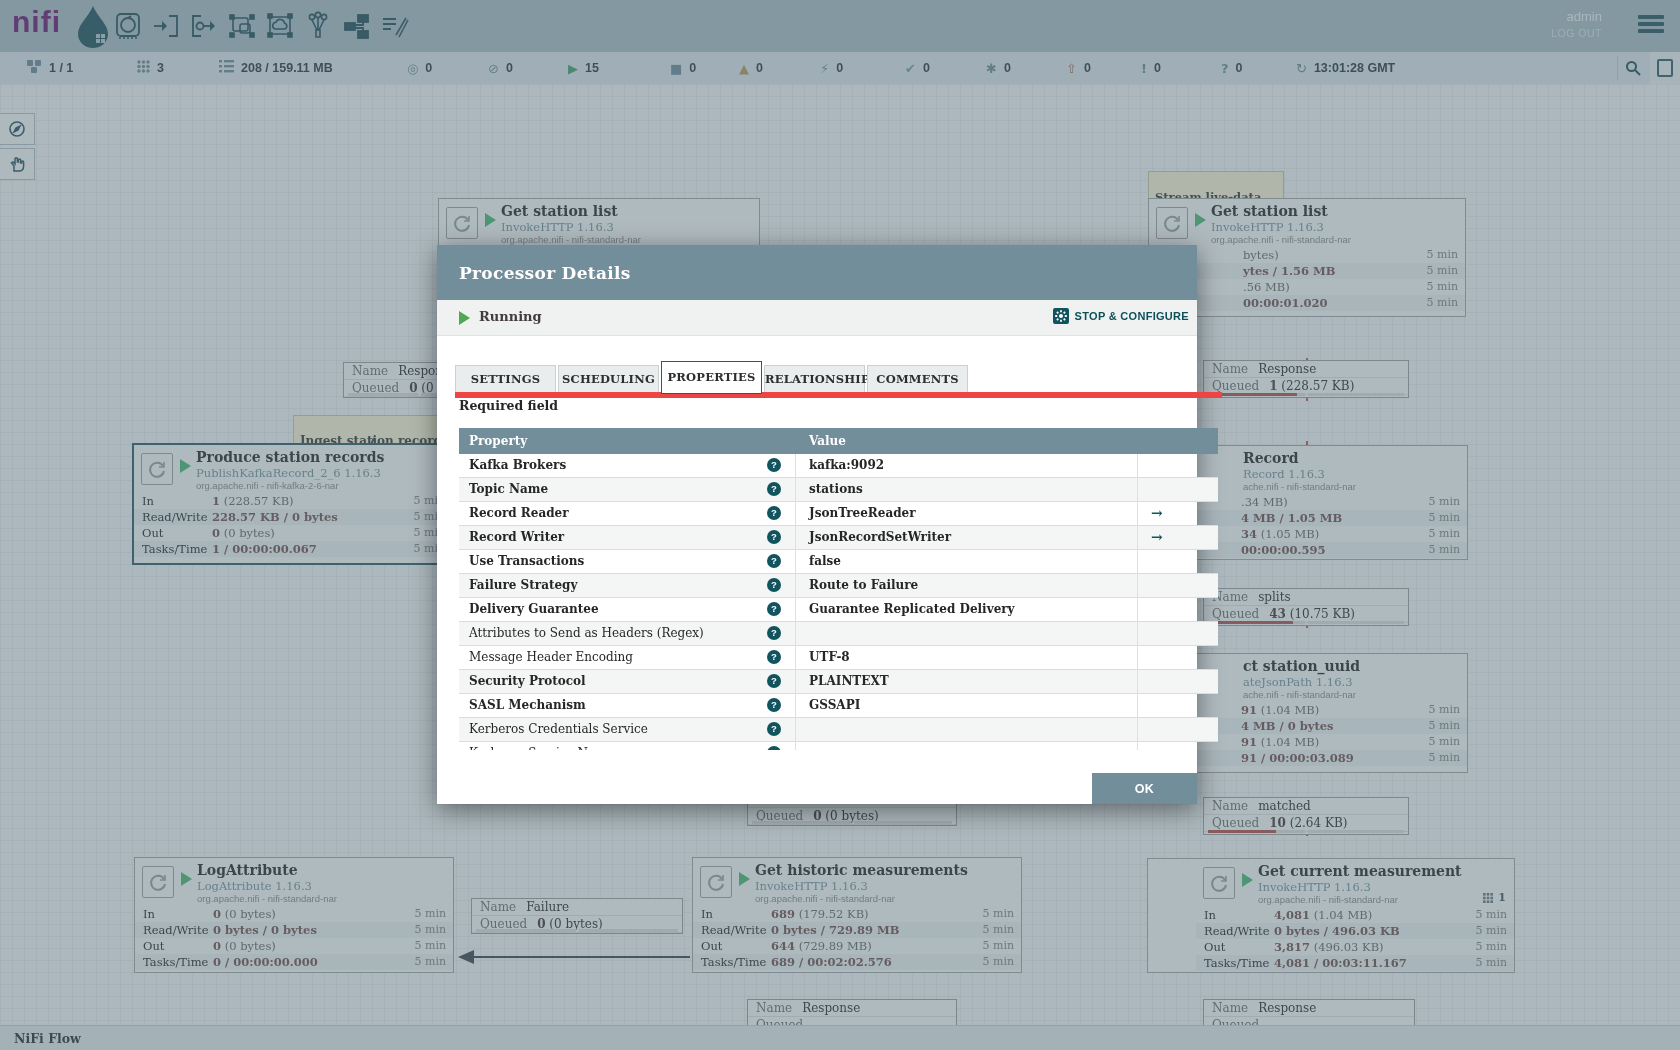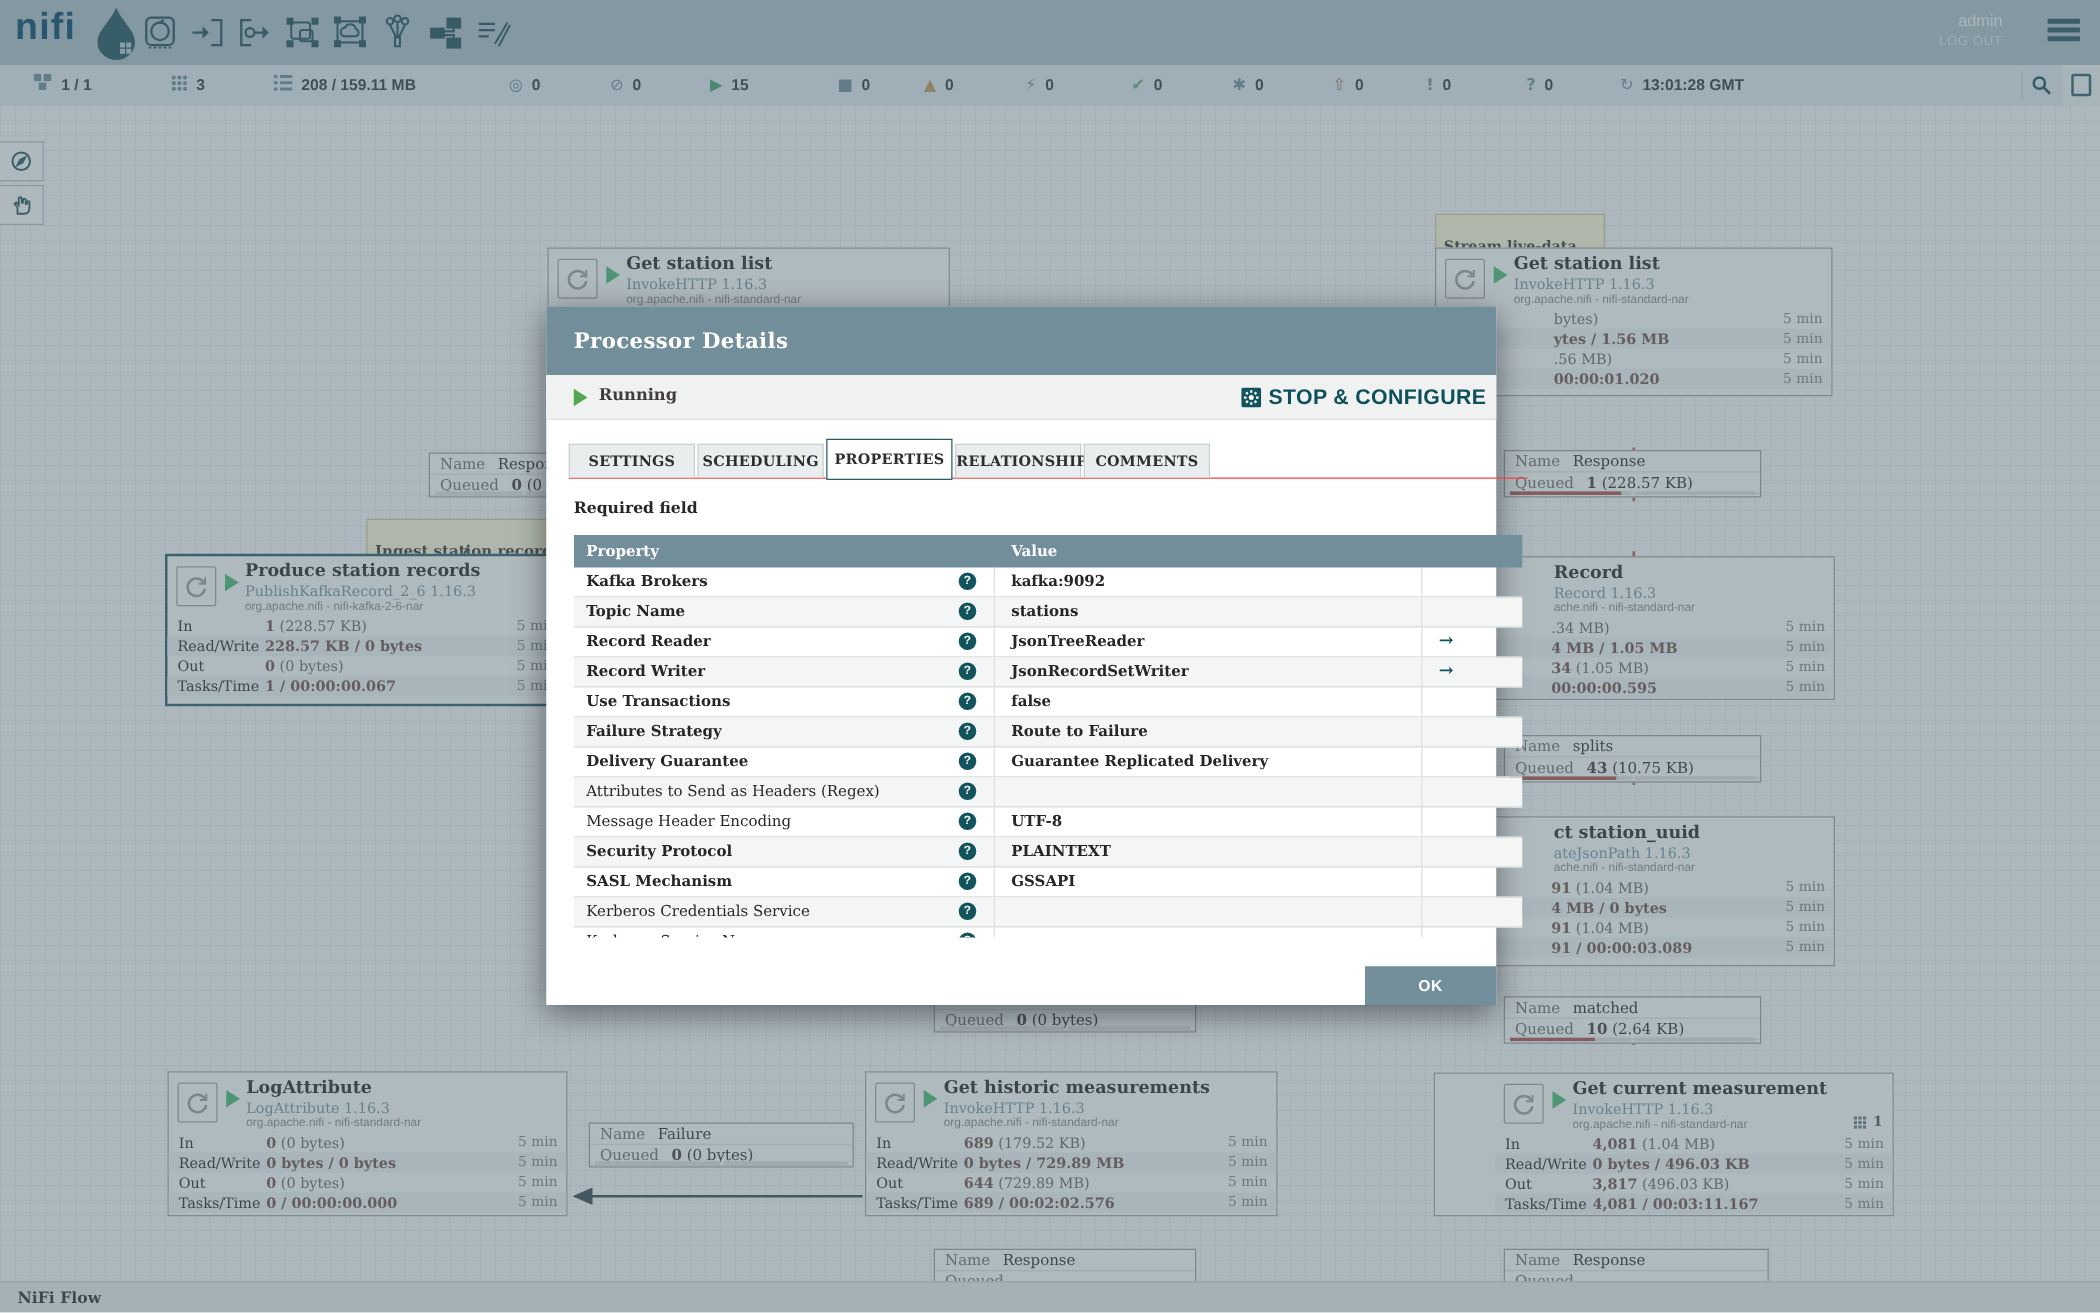--- a/index.html
+++ b/index.html
@@ -1,19 +1,19 @@
 <!DOCTYPE html>
 <html><head>
 <meta charset="utf-8">
 <style>
   html,body{margin:0;padding:0;}
   .screen{position:relative;width:1680px;height:1050px;overflow:hidden;background:#f7f9fa;font-family:"Liberation Sans",sans-serif;}
   
   .topbar{position:absolute;left:0;top:0;width:1680px;height:52px;background:#aebfc7;z-index:1;}
-  .logo-text{position:absolute;left:12px;top:5px;font-size:30px;font-weight:bold;color:#0c4a6e;letter-spacing:1px;font-family:"Liberation Sans",sans-serif;}
+  .logo-text{position:absolute;left:12px;top:5px;font-size:30px;font-weight:bold;color:#701a75;letter-spacing:1px;font-family:"Liberation Sans",sans-serif;}
   .logo-drop{position:absolute;left:76px;top:4px;}
   .tb-icons{position:absolute;left:78px;top:8px;display:flex;gap:6px;}
   .tb-icons .tbi{width:32px;height:36px;display:flex;align-items:center;justify-content:center;cursor:grab;}
   .user-block{position:absolute;right:78px;top:9px;text-align:right;line-height:16px;}
   .user-name{font-size:13px;color:#f2f6f7;}
   .logout{font-size:10.5px;color:#dde6ea;letter-spacing:.5px;cursor:pointer;}
   .hamburger{position:absolute;right:16px;top:15px;width:26px;height:20px;cursor:pointer;}
   .hamburger span{display:block;height:4px;background:#2b5662;margin-bottom:3px;border-radius:1px;}
   
   .statusbar{position:absolute;left:0;top:52px;width:1680px;height:32px;background:#e2eaee;z-index:1;font-size:12.5px;color:#30393d;}
@@ -68,22 +68,22 @@
   .footer .crumb{margin-left:14px;font-family:"DejaVu Serif",serif;font-size:12.5px;font-weight:bold;color:#303030;cursor:pointer;}
   
   .dim{position:absolute;left:0;top:0;width:1680px;height:1050px;background:rgba(80,105,115,.45);z-index:5;}
   
   .dialog{position:absolute;left:437px;top:245px;width:760px;height:559px;background:#ffffff;z-index:10;box-shadow:0 6px 24px rgba(0,0,0,.45);font-family:"DejaVu Serif",serif;}
   .dlg-header{height:55px;background:#728e9b;display:flex;align-items:center;}
   .dlg-title{margin-left:22px;font-size:17px;font-weight:bold;color:#ffffff;letter-spacing:.3px;}
   .dlg-status{position:relative;height:35px;background:#f0f2f2;border-bottom:1px solid #e0e3e3;}
   .run-play{position:absolute;left:22px;top:11px;width:0;height:0;border-left:11px solid #52a852;border-top:7px solid transparent;border-bottom:7px solid transparent;}
   .run-text{position:absolute;left:42px;top:9px;font-size:13px;font-weight:bold;color:#443c3c;}
-  .stopcfg{position:absolute;right:8px;top:8px;display:flex;align-items:center;gap:6px;cursor:pointer;font-family:"Liberation Sans",sans-serif;font-size:17px;font-weight:bold;color:#0d4f5a;letter-spacing:.3px;}
-  .tabs{position:absolute;left:18px;top:109px;width:767px;height:28px;border-bottom:1px solid #ef4444;text-decoration:underline;}
+  .stopcfg{position:absolute;right:8px;top:8px;display:flex;align-items:center;gap:6px;cursor:pointer;font-family:"Liberation Sans",sans-serif;font-size:11px;font-weight:bold;color:#0d4f5a;letter-spacing:.3px;}
+  .tabs{position:absolute;left:18px;top:119px;width:767px;height:28px;border-bottom:6px solid #ef4444;text-decoration:underline;}
   .tab{position:absolute;top:1px;width:99px;height:26px;background:#e9eded;border:1px solid #c9d1d3;border-bottom:none;text-align:center;line-height:26px;font-size:11.5px;font-weight:bold;color:#2e2e2e;cursor:pointer;letter-spacing:.2px;}
   .tab.active{top:-3px;height:31px;line-height:31px;background:#fff;border:1px solid #2b5b66;z-index:2;}
   .req-note{position:absolute;left:22px;top:153px;font-size:12.5px;font-weight:bold;color:#262626;}
   .ptable{position:absolute;left:22px;top:183px;width:759px;height:322px;overflow:hidden;font-size:12px;}
   .pt-head{height:26px;background:#728e9b;color:#fff;font-weight:bold;position:relative;line-height:26px;}
   .pt-head .h1{position:absolute;left:10px;}
   .pt-head .h2{position:absolute;left:350px;}
   .pt-row{position:relative;height:23px;line-height:23px;border-bottom:1px solid #d9dddf;}
   .pt-row:nth-child(odd){background:#f4f6f6;}
   .pt-name{position:absolute;left:10px;color:#262626;white-space:nowrap;}

